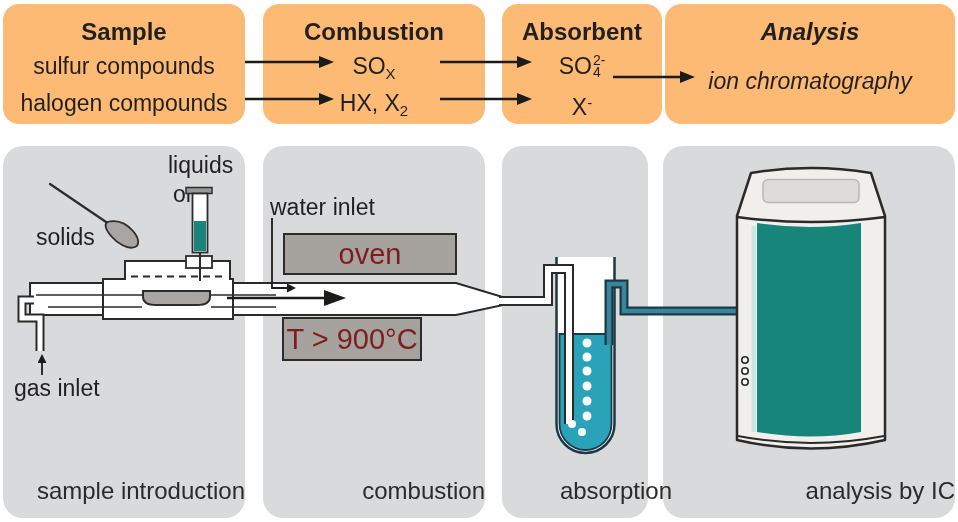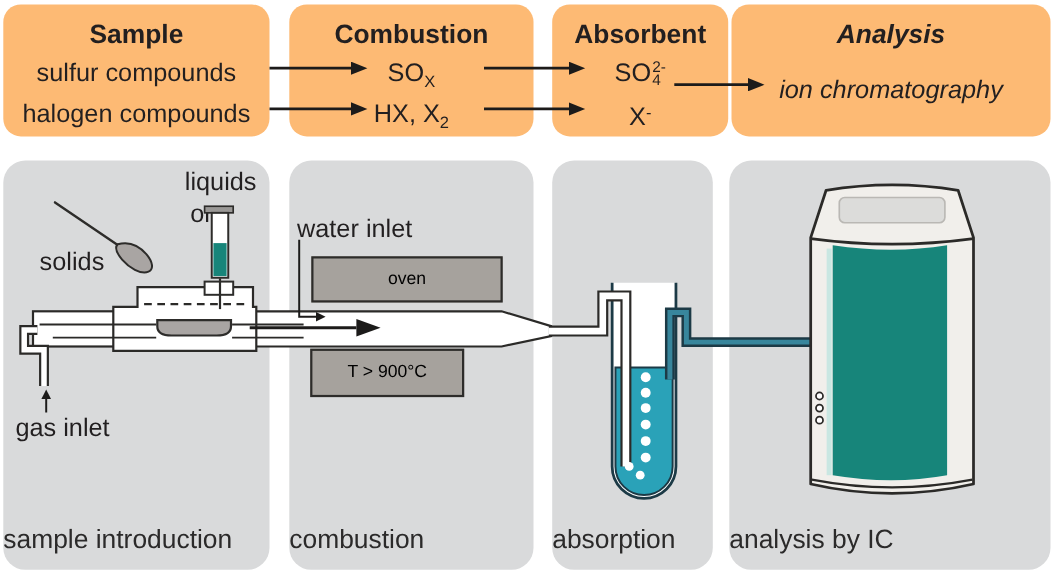--- a/index.html
+++ b/index.html
@@ -11,24 +11,24 @@
   .panel{position:absolute;background:#d9dadb;border-radius:20px;}
   .hdr{position:absolute;top:14px;left:0;width:100%;text-align:center;font-weight:bold;font-size:24px;}
   .rowtext{position:absolute;left:0;width:100%;text-align:center;font-size:23px;line-height:26px;height:26px;}
   .r1{top:49px;} .r2{top:86px;} .rmid{top:64px;}
   .formula{white-space:nowrap;}
   .fsub{font-size:15px;vertical-align:-5px;}
   .fsup{font-size:15px;vertical-align:7px;}
   .stack{display:inline-flex;flex-direction:column;vertical-align:middle;line-height:1;margin-top:-4px;margin-left:1px;text-align:left;}
   .ss{font-size:14px;line-height:12px;display:block;}
   .freelabel{position:absolute;font-size:23px;line-height:24px;white-space:nowrap;}
-  .caption{position:absolute;top:477px;text-align:left;font-size:24px;color:#2b2a2a;}
+  .caption{position:absolute;top:477px;text-align:right;font-size:24px;color:#2b2a2a;}
   .metalbox{
     position:absolute;background:#a6a29d;border:2.5px solid #2d2c2a;
-    display:flex;align-items:center;justify-content:center;font-size:16px;color:#000000;box-sizing:border-box;
+    display:flex;align-items:center;justify-content:center;font-size:29px;color:#7f1d1d;box-sizing:border-box;
   }
   .overlay{position:absolute;left:0;top:0;pointer-events:none;}
 </style>
 </head>
 <body>
 
 <div class="canvas">
 
   <div class="gbox" style="left:3px;top:4px;width:242px;height:120px;">
     <div class="hdr">Sample</div>

